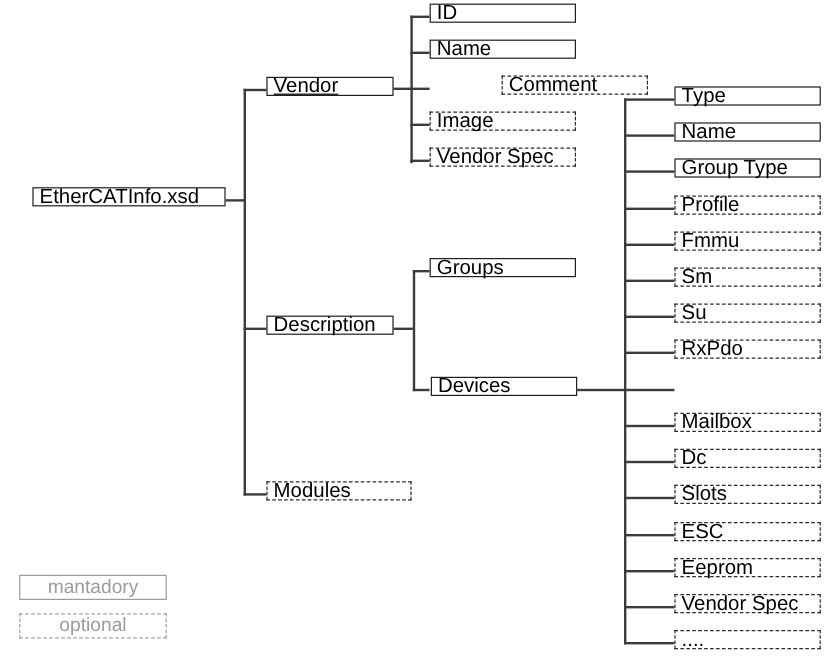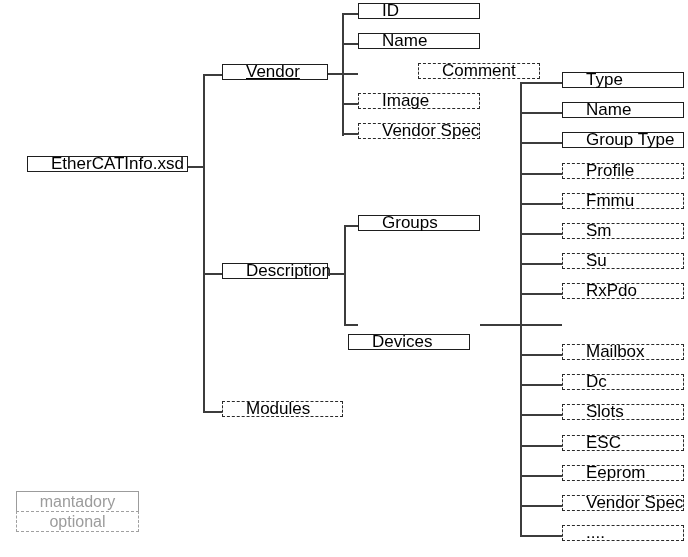--- a/index.html
+++ b/index.html
@@ -3,21 +3,21 @@
 <meta charset="utf-8">
 <style>
   html,body{margin:0;padding:0;background:#ffffff;}
   .canvas{
     position:relative;width:688px;height:557px;background:#ffffff;
     font-family:"Liberation Sans", sans-serif;overflow:hidden;
   }
   .node{
     position:absolute;box-sizing:border-box;height:16px;background:#ffffff;
     border:1.5px solid #1e1e1e;display:flex;align-items:center;
-    padding-left:23px;font-size:17px;color:#000000;white-space:nowrap;
+    padding-left:5px;font-size:17px;color:#000000;white-space:nowrap;
   }
   .optional{border-style:dashed;border-color:#2a2a2a;}
   .legend-box{
     justify-content:center;padding-left:0;height:21px;
     color:#9c9c9c;border-color:#9c9c9c;font-size:16px;
   }
   .legend-box.optional{border-style:dashed;border-color:#a0a0a0;}
   .hl,.vl{position:absolute;background:#3c3c3c;}
   .hl{height:2px;}
   .vl{width:2px;}
@@ -33,39 +33,39 @@
   <div class="node" style="left:222px;top:263px;width:106px;">Description</div>
   <div class="node optional" style="left:222px;top:401px;width:121px;">Modules</div>
 
   <div class="node" style="left:358px;top:3px;width:122px;">ID</div>
   <div class="node" style="left:358px;top:33px;width:122px;">Name</div>
   <div class="node optional" style="left:374px;top:63px;width:122px;margin-left:44px;">Comment</div>
   <div class="node optional" style="left:358px;top:93px;width:122px;">Image</div>
   <div class="node optional" style="left:358px;top:123px;width:122px;">Vendor Spec</div>
 
   <div class="node" style="left:358px;top:215px;width:122px;">Groups</div>
-  <div class="node" style="left:348px;top:314px;width:122px;margin-top:20px;">Devices</div>
+  <div class="node" style="left:359px;top:314px;width:122px;">Devices</div>
 
   <div class="node" style="left:562px;top:72px;width:122px;">Type</div>
   <div class="node" style="left:562px;top:102px;width:122px;">Name</div>
   <div class="node" style="left:562px;top:132px;width:122px;">Group Type</div>
   <div class="node optional" style="left:562px;top:163px;width:122px;">Profile</div>
   <div class="node optional" style="left:562px;top:193px;width:122px;">Fmmu</div>
   <div class="node optional" style="left:562px;top:223px;width:122px;">Sm</div>
   <div class="node optional" style="left:562px;top:283px;width:122px;">RxPdo</div>
   <div class="node optional" style="left:562px;top:253px;width:122px;">Su</div>
   <div class="node optional" style="left:562px;top:344px;width:122px;">Mailbox</div>
   <div class="node optional" style="left:562px;top:374px;width:122px;">Dc</div>
   <div class="node optional" style="left:562px;top:404px;width:122px;">Slots</div>
   <div class="node optional" style="left:562px;top:435px;width:122px;">ESC</div>
   <div class="node optional" style="left:562px;top:465px;width:122px;">Eeprom</div>
   <div class="node optional" style="left:562px;top:495px;width:122px;">Vendor Spec</div>
   <div class="node optional" style="left:562px;top:525px;width:122px;">....</div>
 
-  <div class="node legend-box" style="left:16px;top:479px;width:123px;margin-top:12px;">mantadory</div>
+  <div class="node legend-box" style="left:16px;top:479px;width:123px;">mantadory</div>
   <div class="node legend-box optional" style="left:16px;top:511px;width:123px;">optional</div>
 
   <div class="hl" style="left:188px;top:166px;width:16px;"></div>
   <div class="vl" style="left:203px;top:74px;height:339px;"></div>
   <div class="hl" style="left:203px;top:74px;width:19px;"></div>
   <div class="hl" style="left:203px;top:273px;width:19px;"></div>
   <div class="hl" style="left:203px;top:411px;width:19px;"></div>
 
   <div class="hl" style="left:328px;top:73px;width:30px;"></div>
   <div class="vl" style="left:342px;top:13px;height:123px;"></div>

